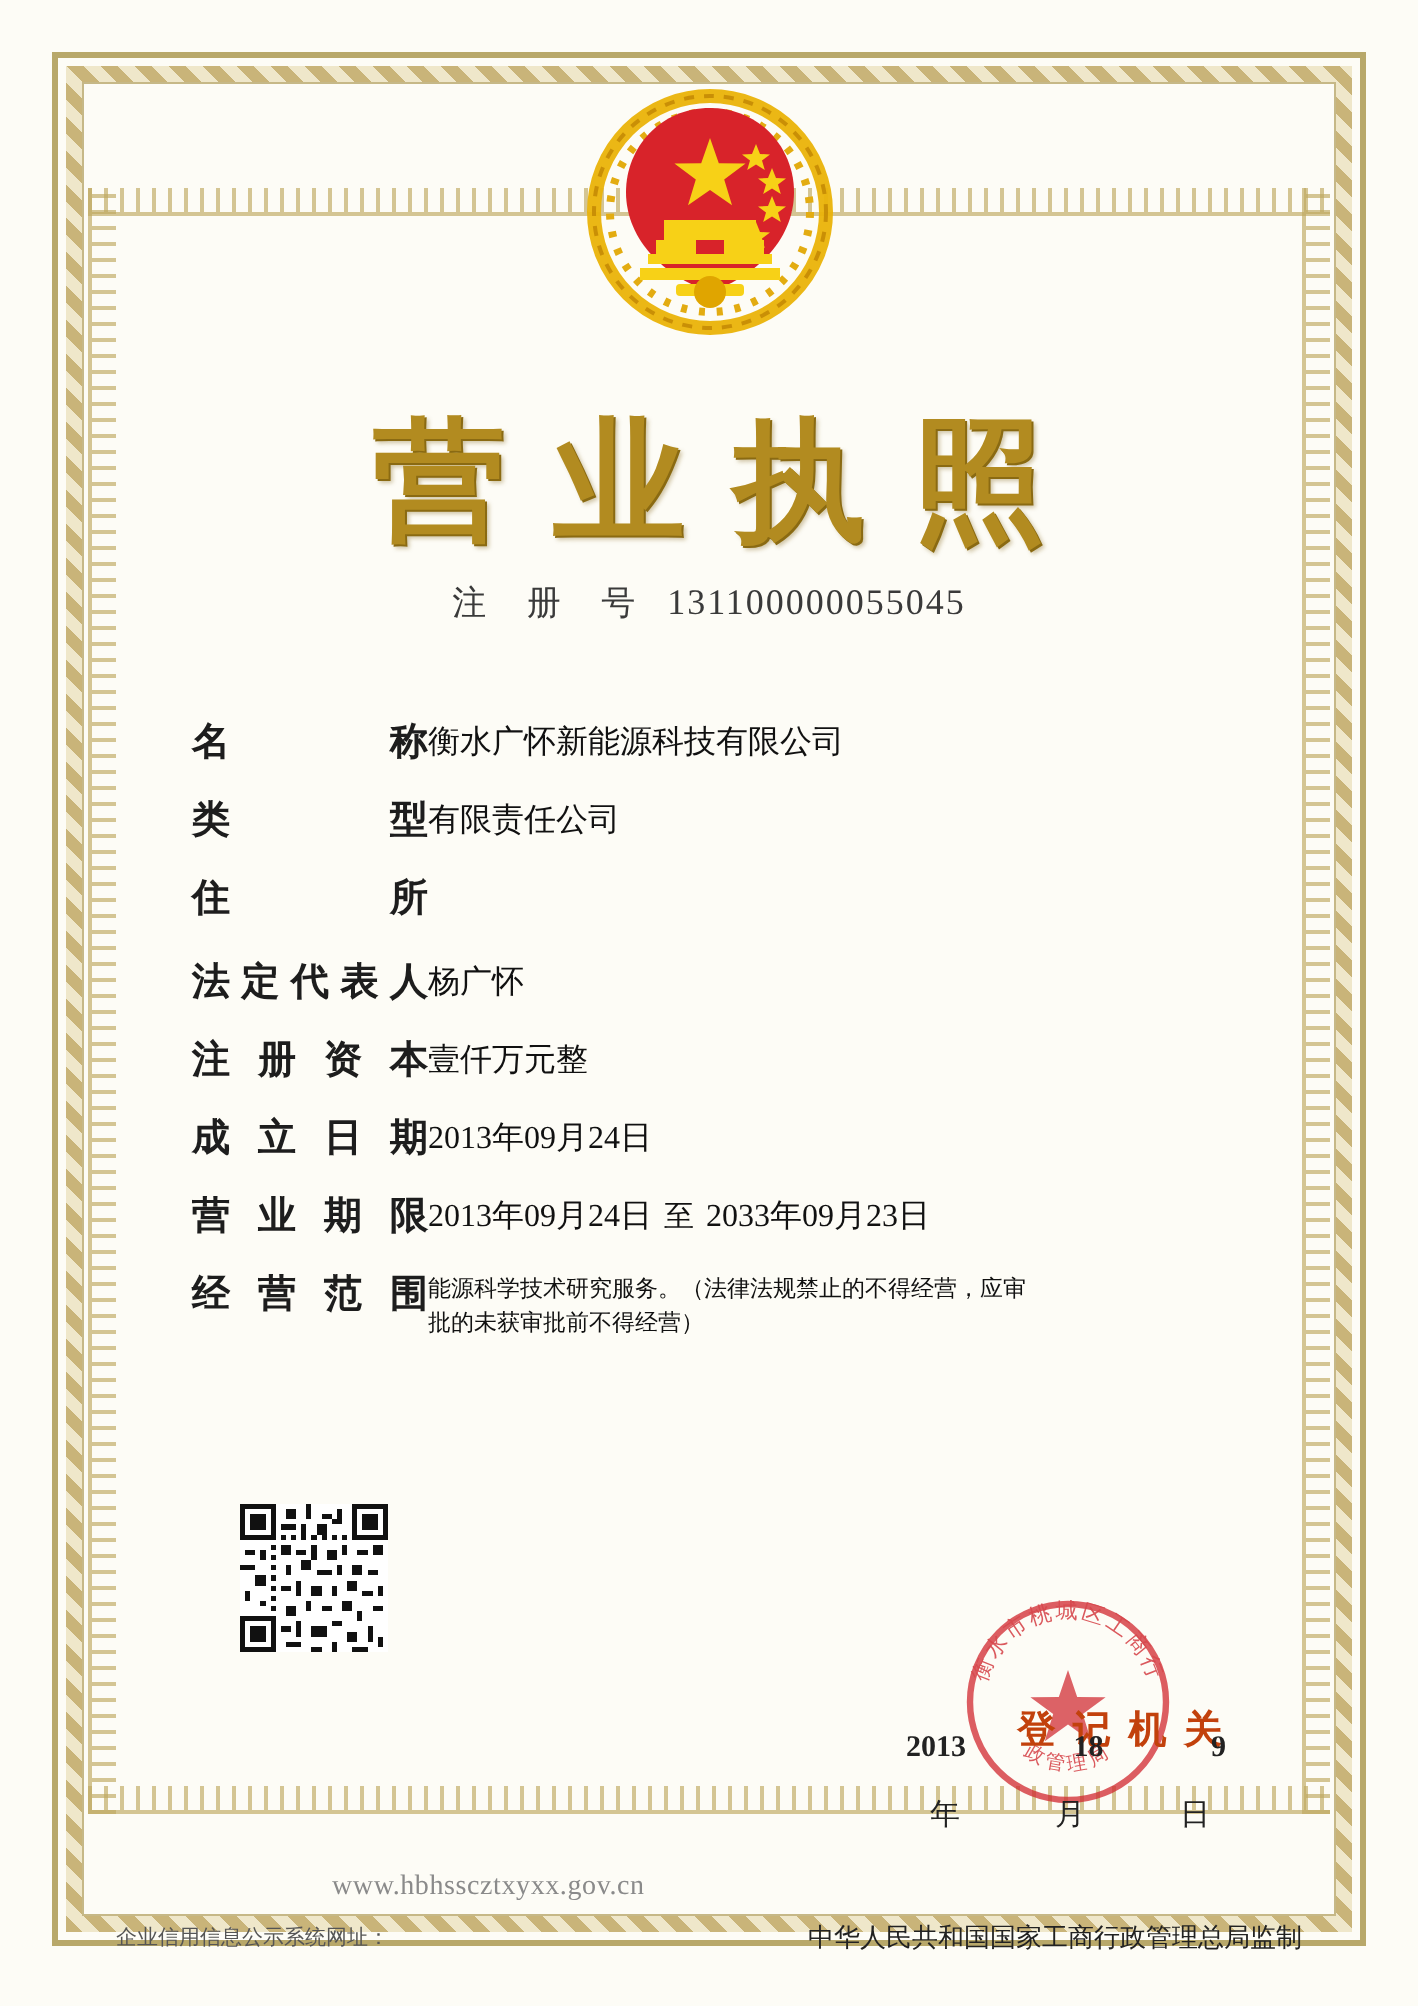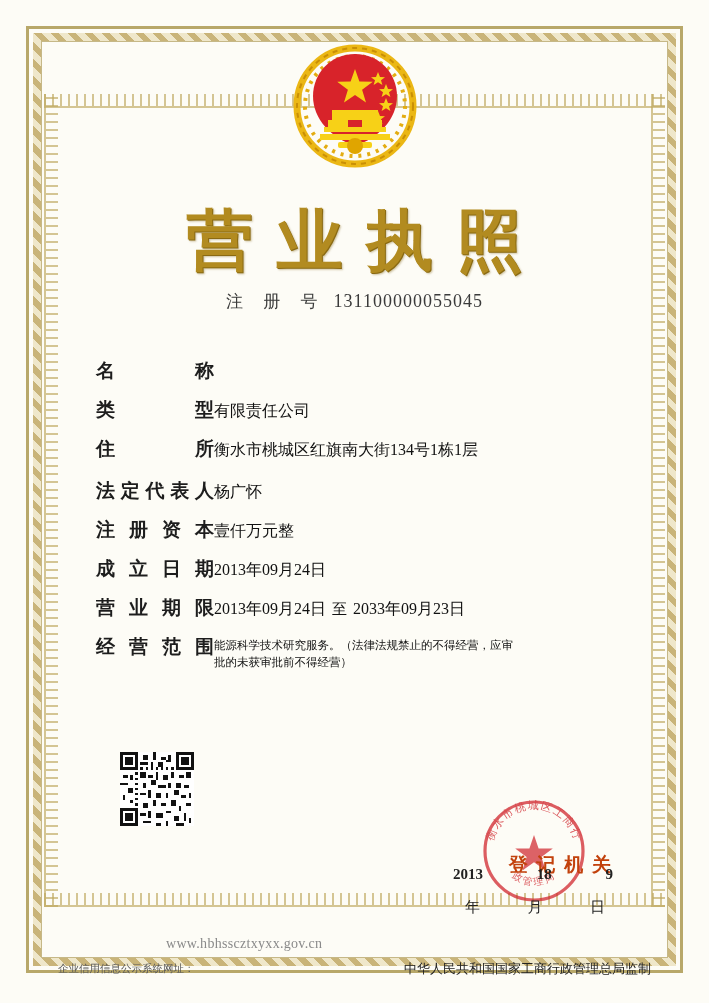--- a/index.html
+++ b/index.html
@@ -175,36 +175,36 @@
   <span class="reg-label">注 册 号</span><span class="reg-no">131100000055045</span>
 </div>
 
 <div class="fields">
 
   <div class="row">
     <div class="lab">
         <span>名</span>
         <span>称</span>
       </div>
+    <div class="val">衡水广怀新能源科技有限公司</div>
   </div>
 
   <div class="row">
     <div class="lab">
         <span>类</span>
         <span>型</span>
       </div>
     <div class="val">有限责任公司</div>
   </div>
 
   <div class="row gap">
     <div class="lab">
         <span>住</span>
         <span>所</span>
       </div>
-    <div class="val">衡水市桃城区红旗南大街134号1栋1层</div>
   </div>
 
   <div class="row">
     <div class="lab">
         <span>法</span>
         <span>定</span>
         <span>代</span>
         <span>表</span>
         <span>人</span>
       </div>

